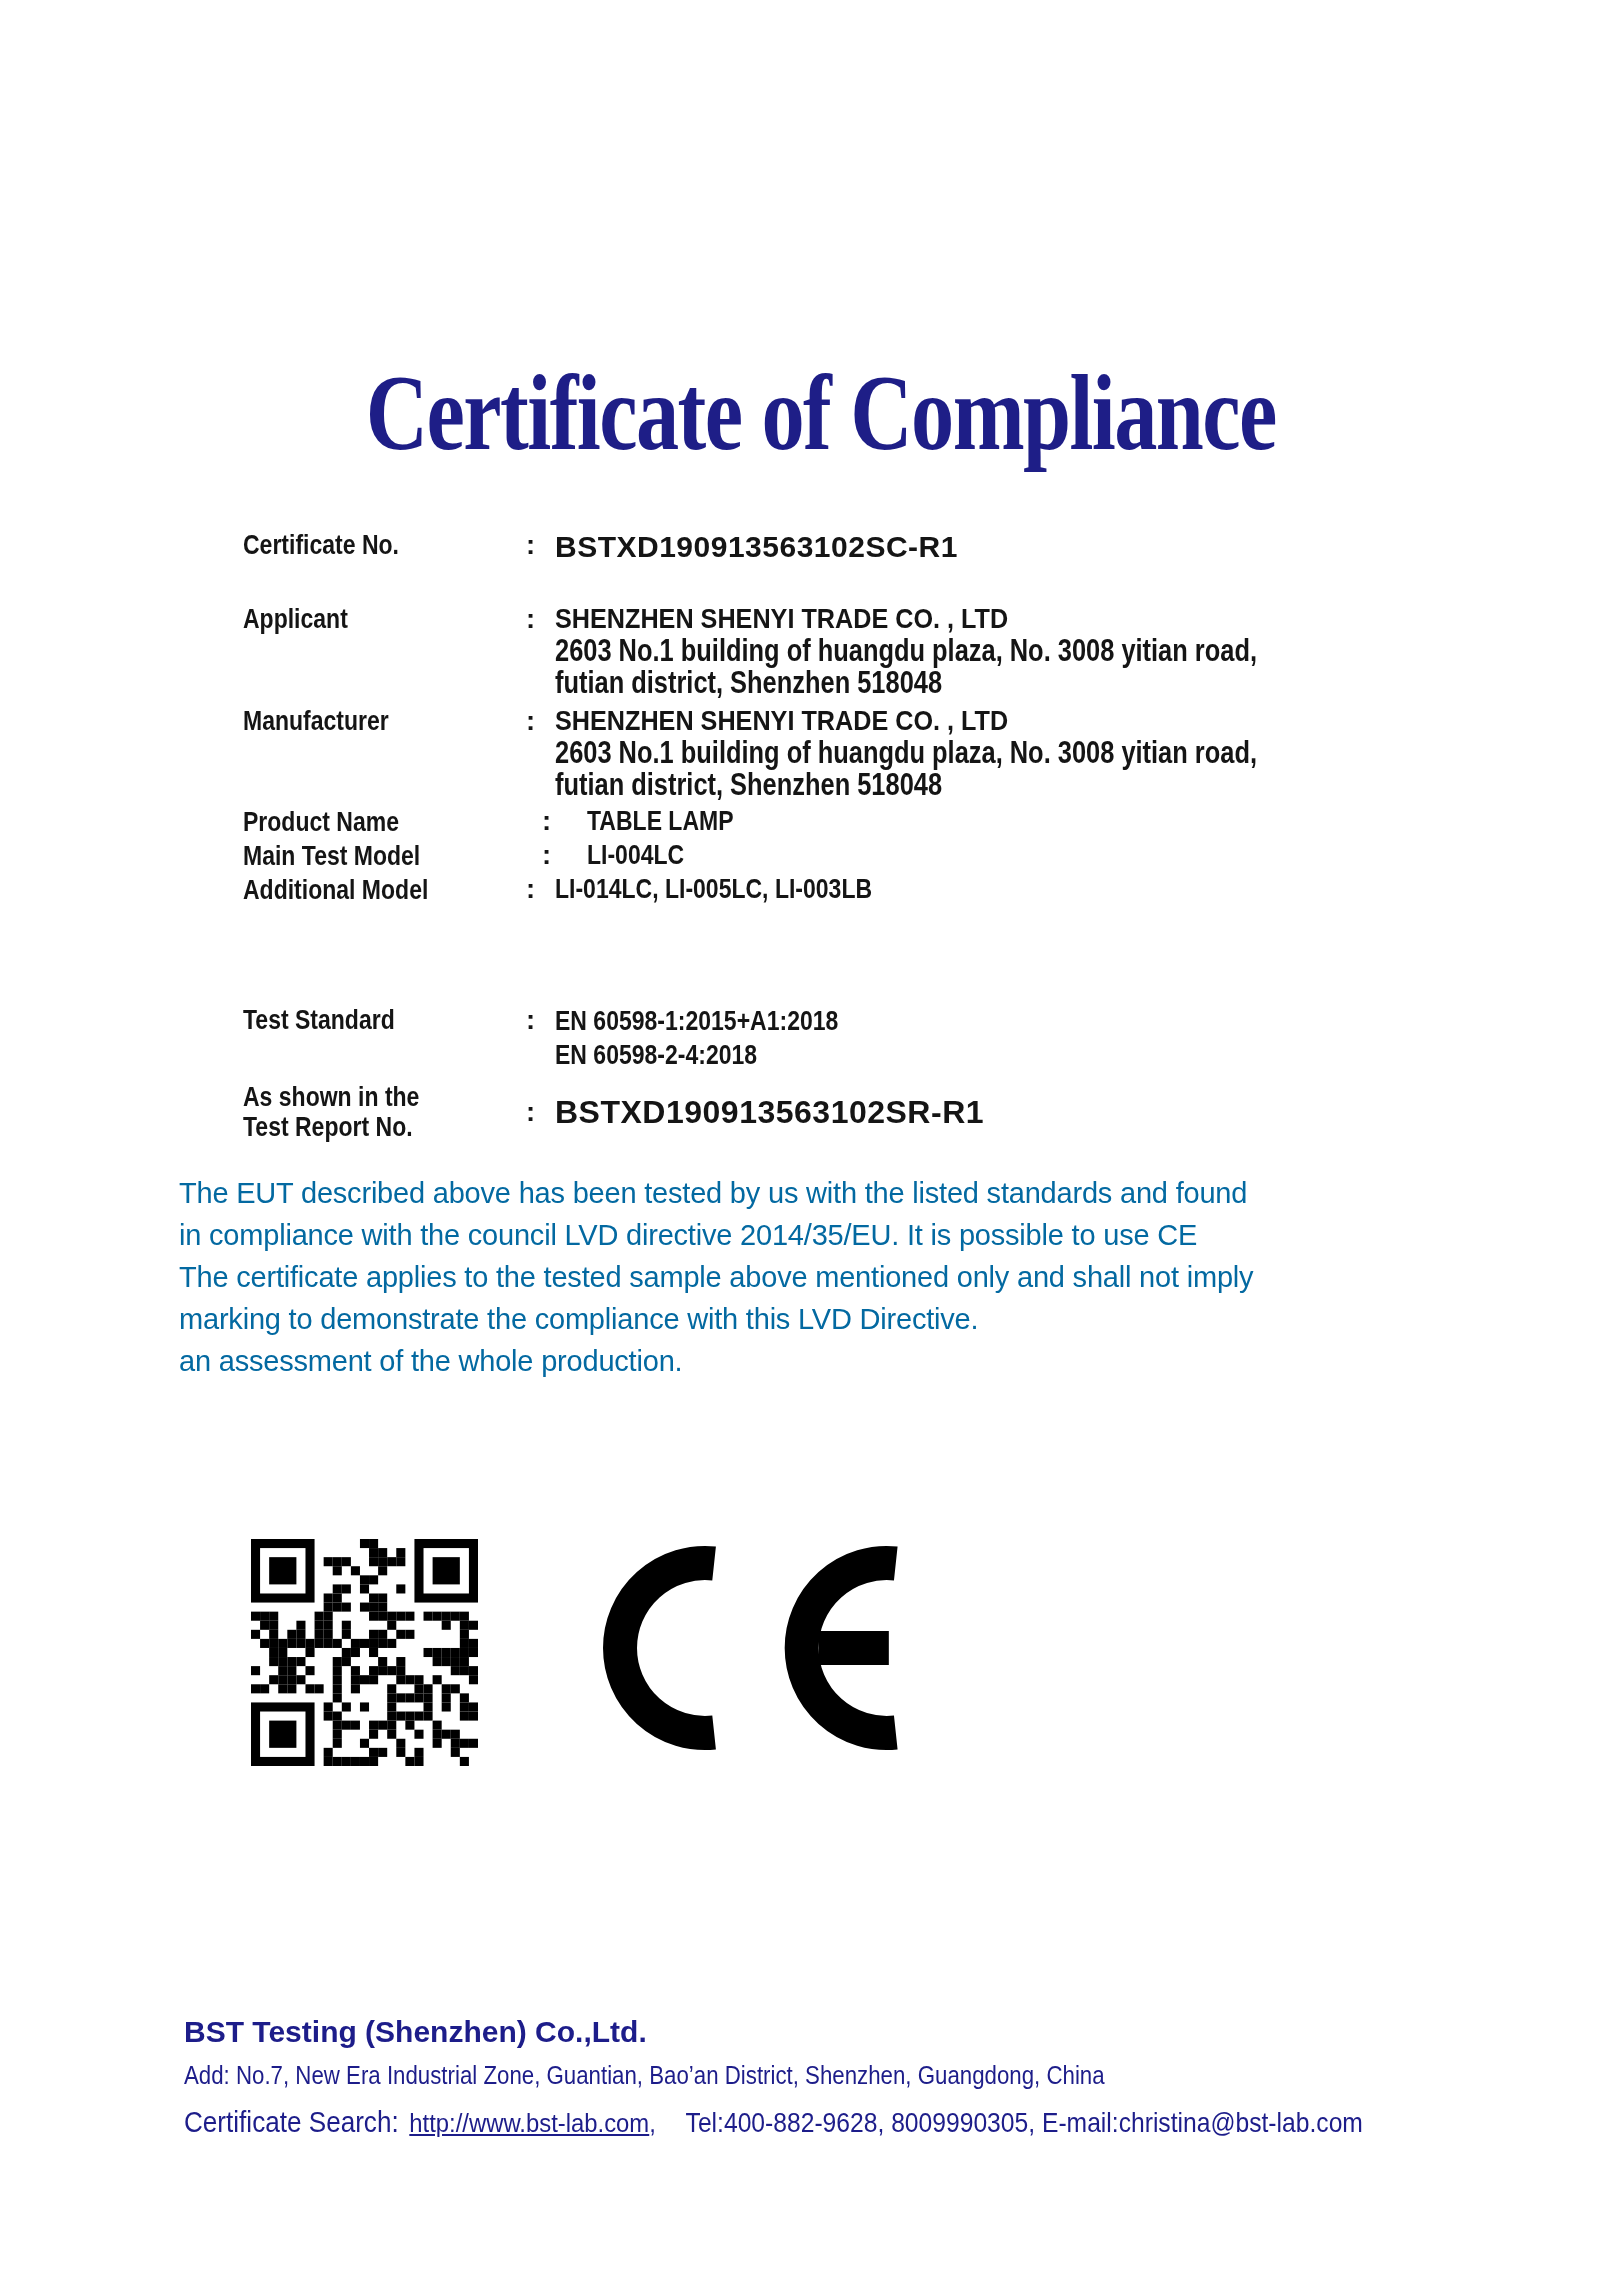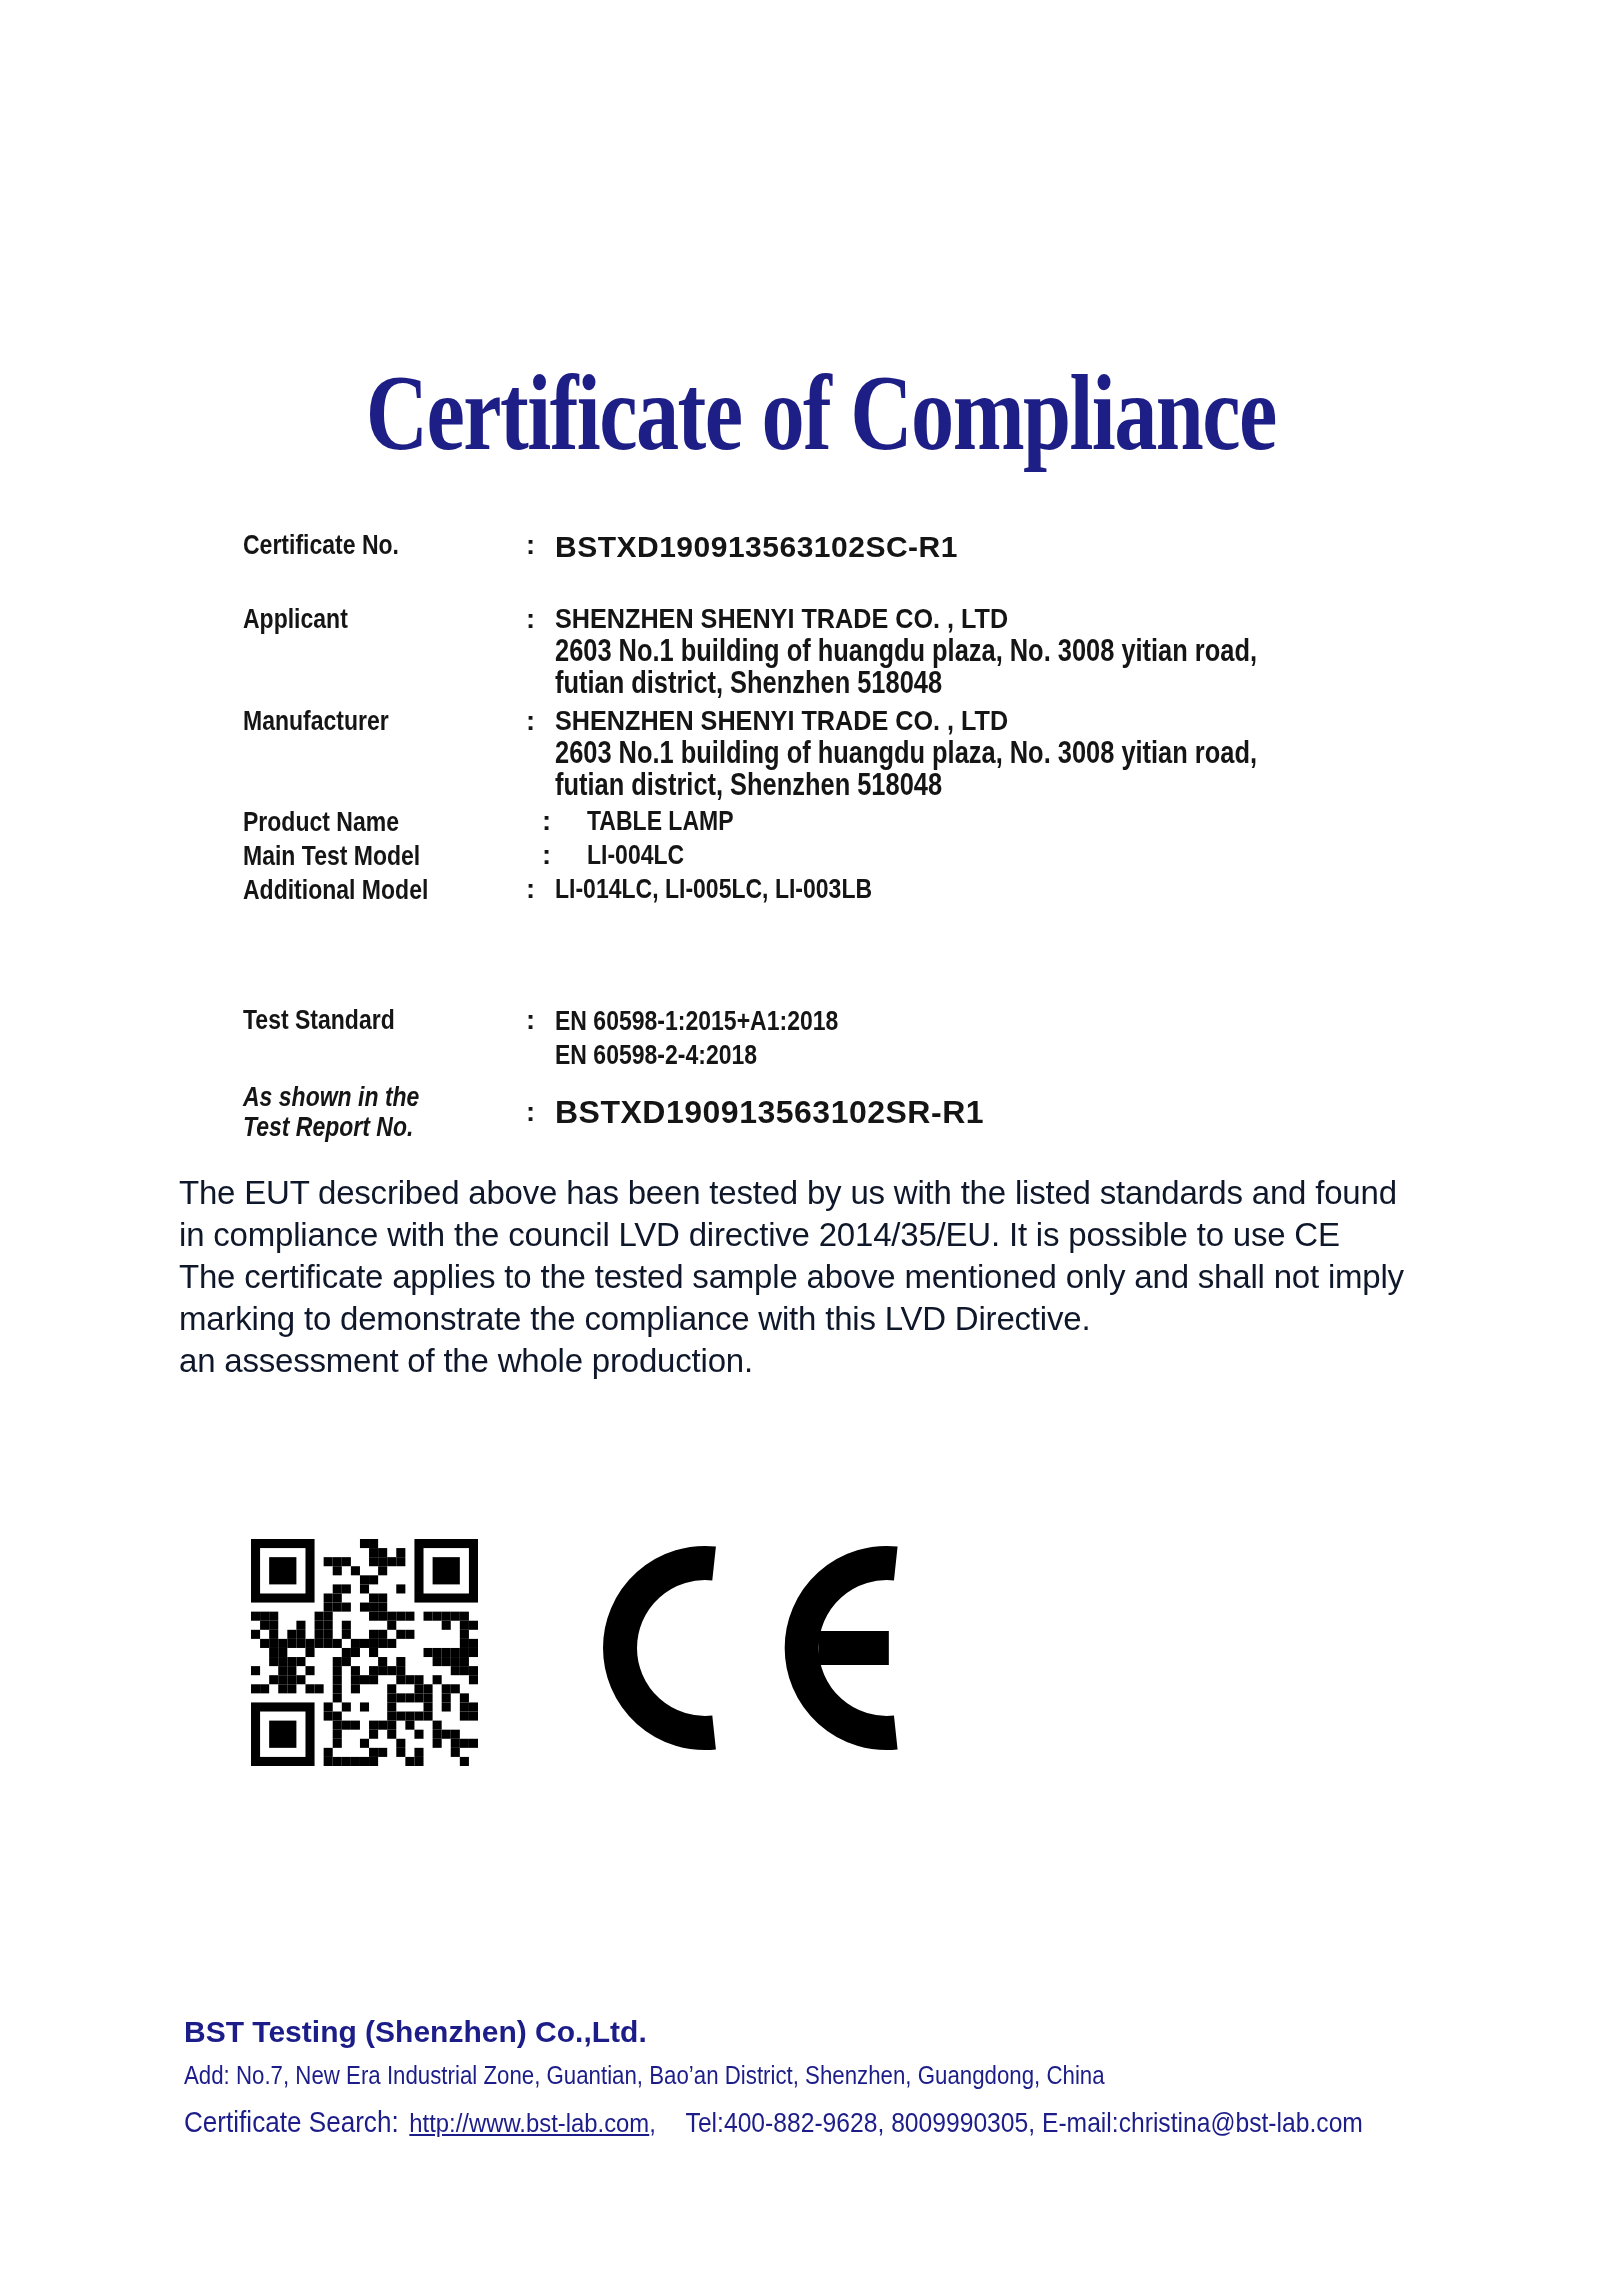--- a/index.html
+++ b/index.html
@@ -29,24 +29,24 @@
   .r-certno { margin-bottom:39px; }
   .v-certno { font-size:30px; line-height:35px; letter-spacing:0.5px; }
   .r-applicant { margin-bottom:5.9px; }
   .r-manufacturer { margin-bottom:3.9px; }
   .v-addr { font-weight:700; font-size:31px; line-height:32px; }
   .r-product, .r-mainmodel { margin-bottom:1px;gap:16px; }
   .r-product .lbl, .r-mainmodel .lbl, .r-addmodel .lbl { line-height:33px; }
   .r-std { margin-top:98px; }
   .r-std .val div { line-height:34px; }
   .r-report { margin-top:9.8px; align-items:center; }
-  .r-report .lbl div { line-height:30px;font-style:italic; }
+  .r-report .lbl div { line-height:30px; }
   .v-report { font-size:32px; letter-spacing:0.5px; }
   
-  .body-text { position:absolute; left:179px; top:1172px; font-size:33px; line-height:42px; color:#0f172a; }
+  .body-text { position:absolute; left:179px; top:1172px; font-size:29px; line-height:42px; color:#0369a1; }
   .bline { white-space:nowrap; letter-spacing:-0.2px; }
   
   .qr { position:absolute; left:251px; top:1539px; width:227px; height:227px; }
   .ce { position:absolute; left:598px; top:1541px; }
   .sig { position:absolute; left:1019px; top:1625px; width:314px; text-align:center;
          font-weight:700; font-size:28px; line-height:44px; color:#111; }
   .sig-line { height:3.9px; width:280px; margin:0 auto 5.9px;
     background:repeating-linear-gradient(90deg,#3a3a3a 0 2.9px,transparent 2.9px 8.8px); }
   
   .footer { position:absolute; left:184px; top:2015px; color:#1d1d8a; }

